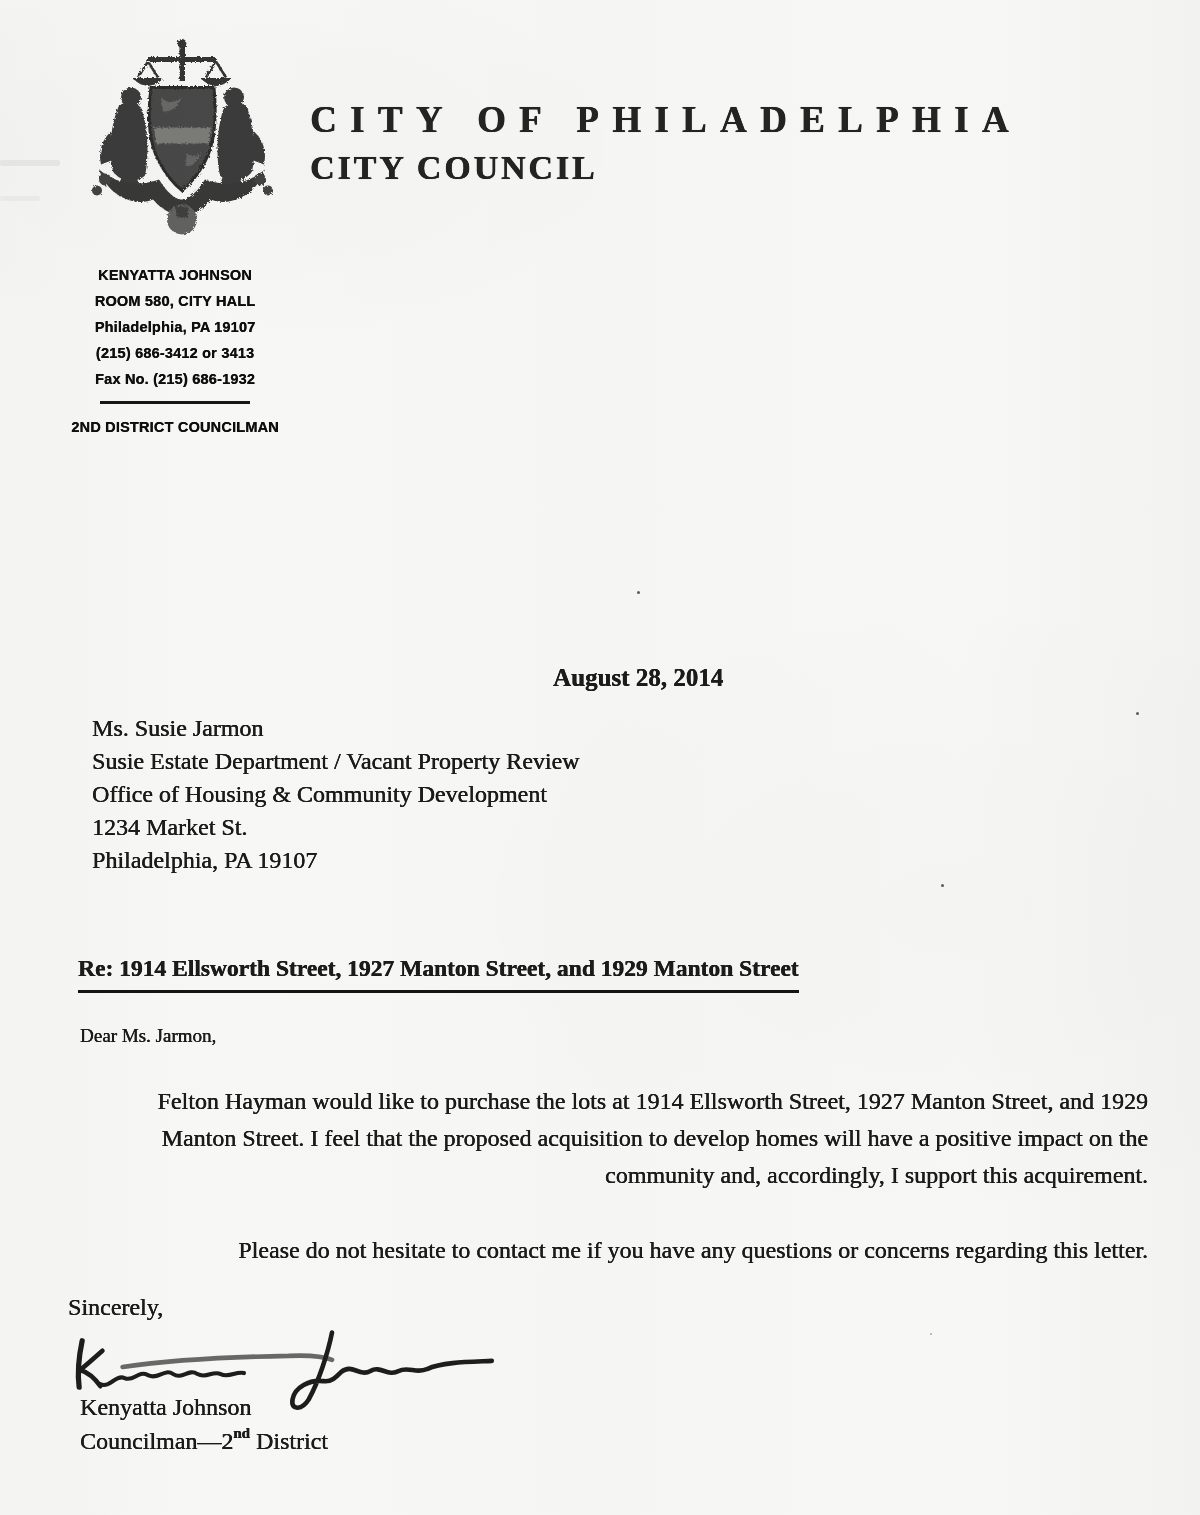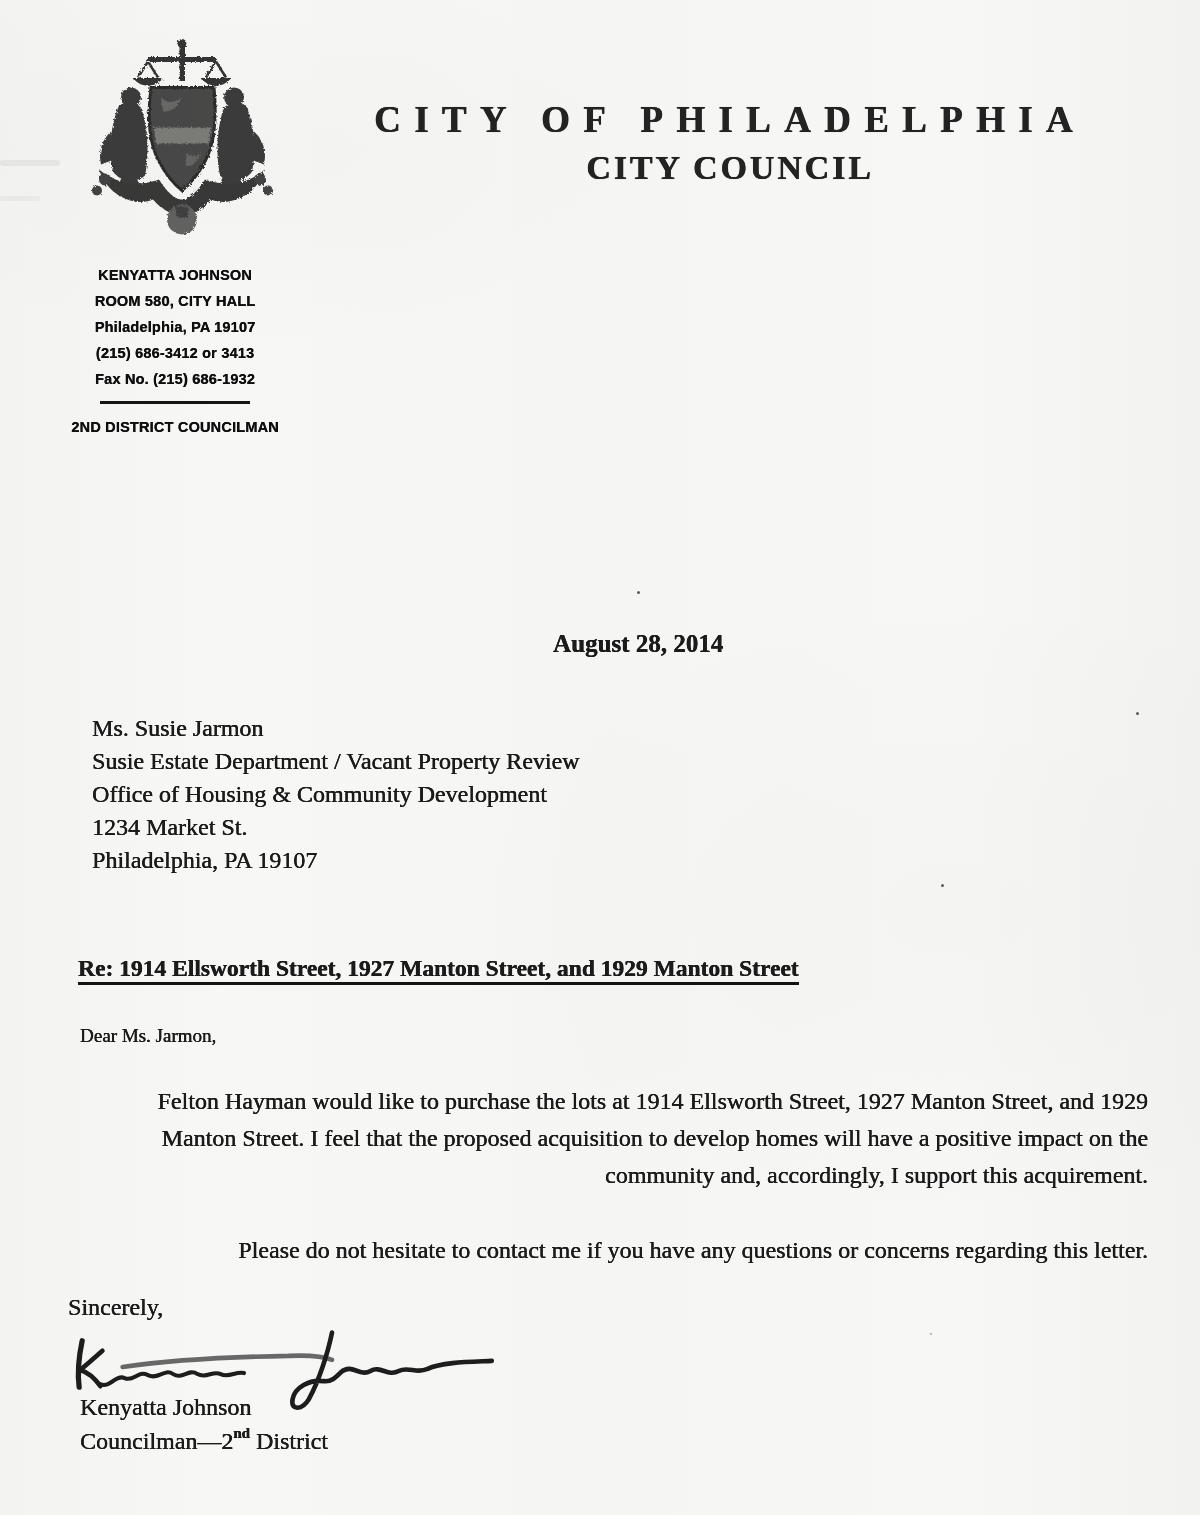--- a/index.html
+++ b/index.html
@@ -12,21 +12,21 @@
       radial-gradient(ellipse 800px 500px at 80% 60%, rgba(0,0,0,0.01), transparent 70%),
       linear-gradient(90deg,#f3f3f1 0%,#f7f7f5 18%,#f5f5f3 50%,#f7f7f6 80%,#f2f2f0 100%);
     overflow:hidden;
     font-family:"Liberation Serif", serif;
     color:#1b1b1b;
   }
   .ink{ text-shadow:0.35px 0 0 currentColor, 0 0 0.6px rgba(20,20,20,0.65); }
 
   
   .seal{ position:absolute; left:75px; top:30px; width:215px; height:208px; }
-  .titles{ position:absolute; left:310px; top:98px; width:840px; text-align:center; }
+  .titles{ position:absolute; left:310px; top:98px; width:840px; text-align:left; }
   .title1{
     font-size:37px; letter-spacing:0.36em; font-weight:600;
     color:#232323; white-space:nowrap;
     text-shadow:0.4px 0 0 currentColor, 0 0 0.7px rgba(0,0,0,0.6);
   }
   .title2{
     margin-top:8px; font-size:34px; letter-spacing:0.085em; font-weight:600;
     color:#232323; white-space:nowrap;
     text-shadow:0.4px 0 0 currentColor, 0 0 0.7px rgba(0,0,0,0.6);
   }
@@ -35,24 +35,24 @@
   .contact{
     position:absolute; left:30px; top:262px; width:290px; text-align:center;
     font-family:"Liberation Sans", sans-serif; font-weight:bold;
     font-size:14.5px; line-height:26px; color:#0f0f0f; letter-spacing:0.2px;
   }
   .contact .line{ white-space:nowrap; text-shadow:0.3px 0 0 currentColor; }
   .contact-rule{ width:150px; border:0; border-top:3px solid #161616; margin:9px auto 10px; }
   .district{ white-space:nowrap; text-shadow:0.3px 0 0 currentColor; }
 
   
-  .date{ position:absolute; left:553px; top:630px; font-size:25px; font-weight:600;text-align:right; }
+  .date{ position:absolute; left:553px; top:664px; font-size:25px; font-weight:600;text-align:right; }
   .recipient{ position:absolute; left:92px; top:712px; font-size:24px; line-height:33px; }
   .subject{ position:absolute; left:78px; top:955px; font-size:23.5px; font-weight:bold; }
-  .subject .u{ border-bottom:3.2px solid #141414; padding-bottom:1px; }
+  .subject .u{ border-bottom:3.2px solid #141414; padding-bottom:9px; }
   .salutation{ position:absolute; left:80px; top:1025px; font-size:19px; }
   .para{ position:absolute; left:80px; width:1068px; font-size:24px; line-height:37px; margin:0; text-align:right; }
   .p1{ top:1083px; }
   .p2{ top:1232px; }
   .closing{ position:absolute; left:68px; top:1294px; font-size:24px; }
 
   
   .sig-svg{ position:absolute; left:66px; top:1320px; width:445px; height:94px; }
   .sig-name{ position:absolute; left:80px; top:1394px; font-size:24px; }
   .sig-title{ position:absolute; left:80px; top:1427px; font-size:24px; }

